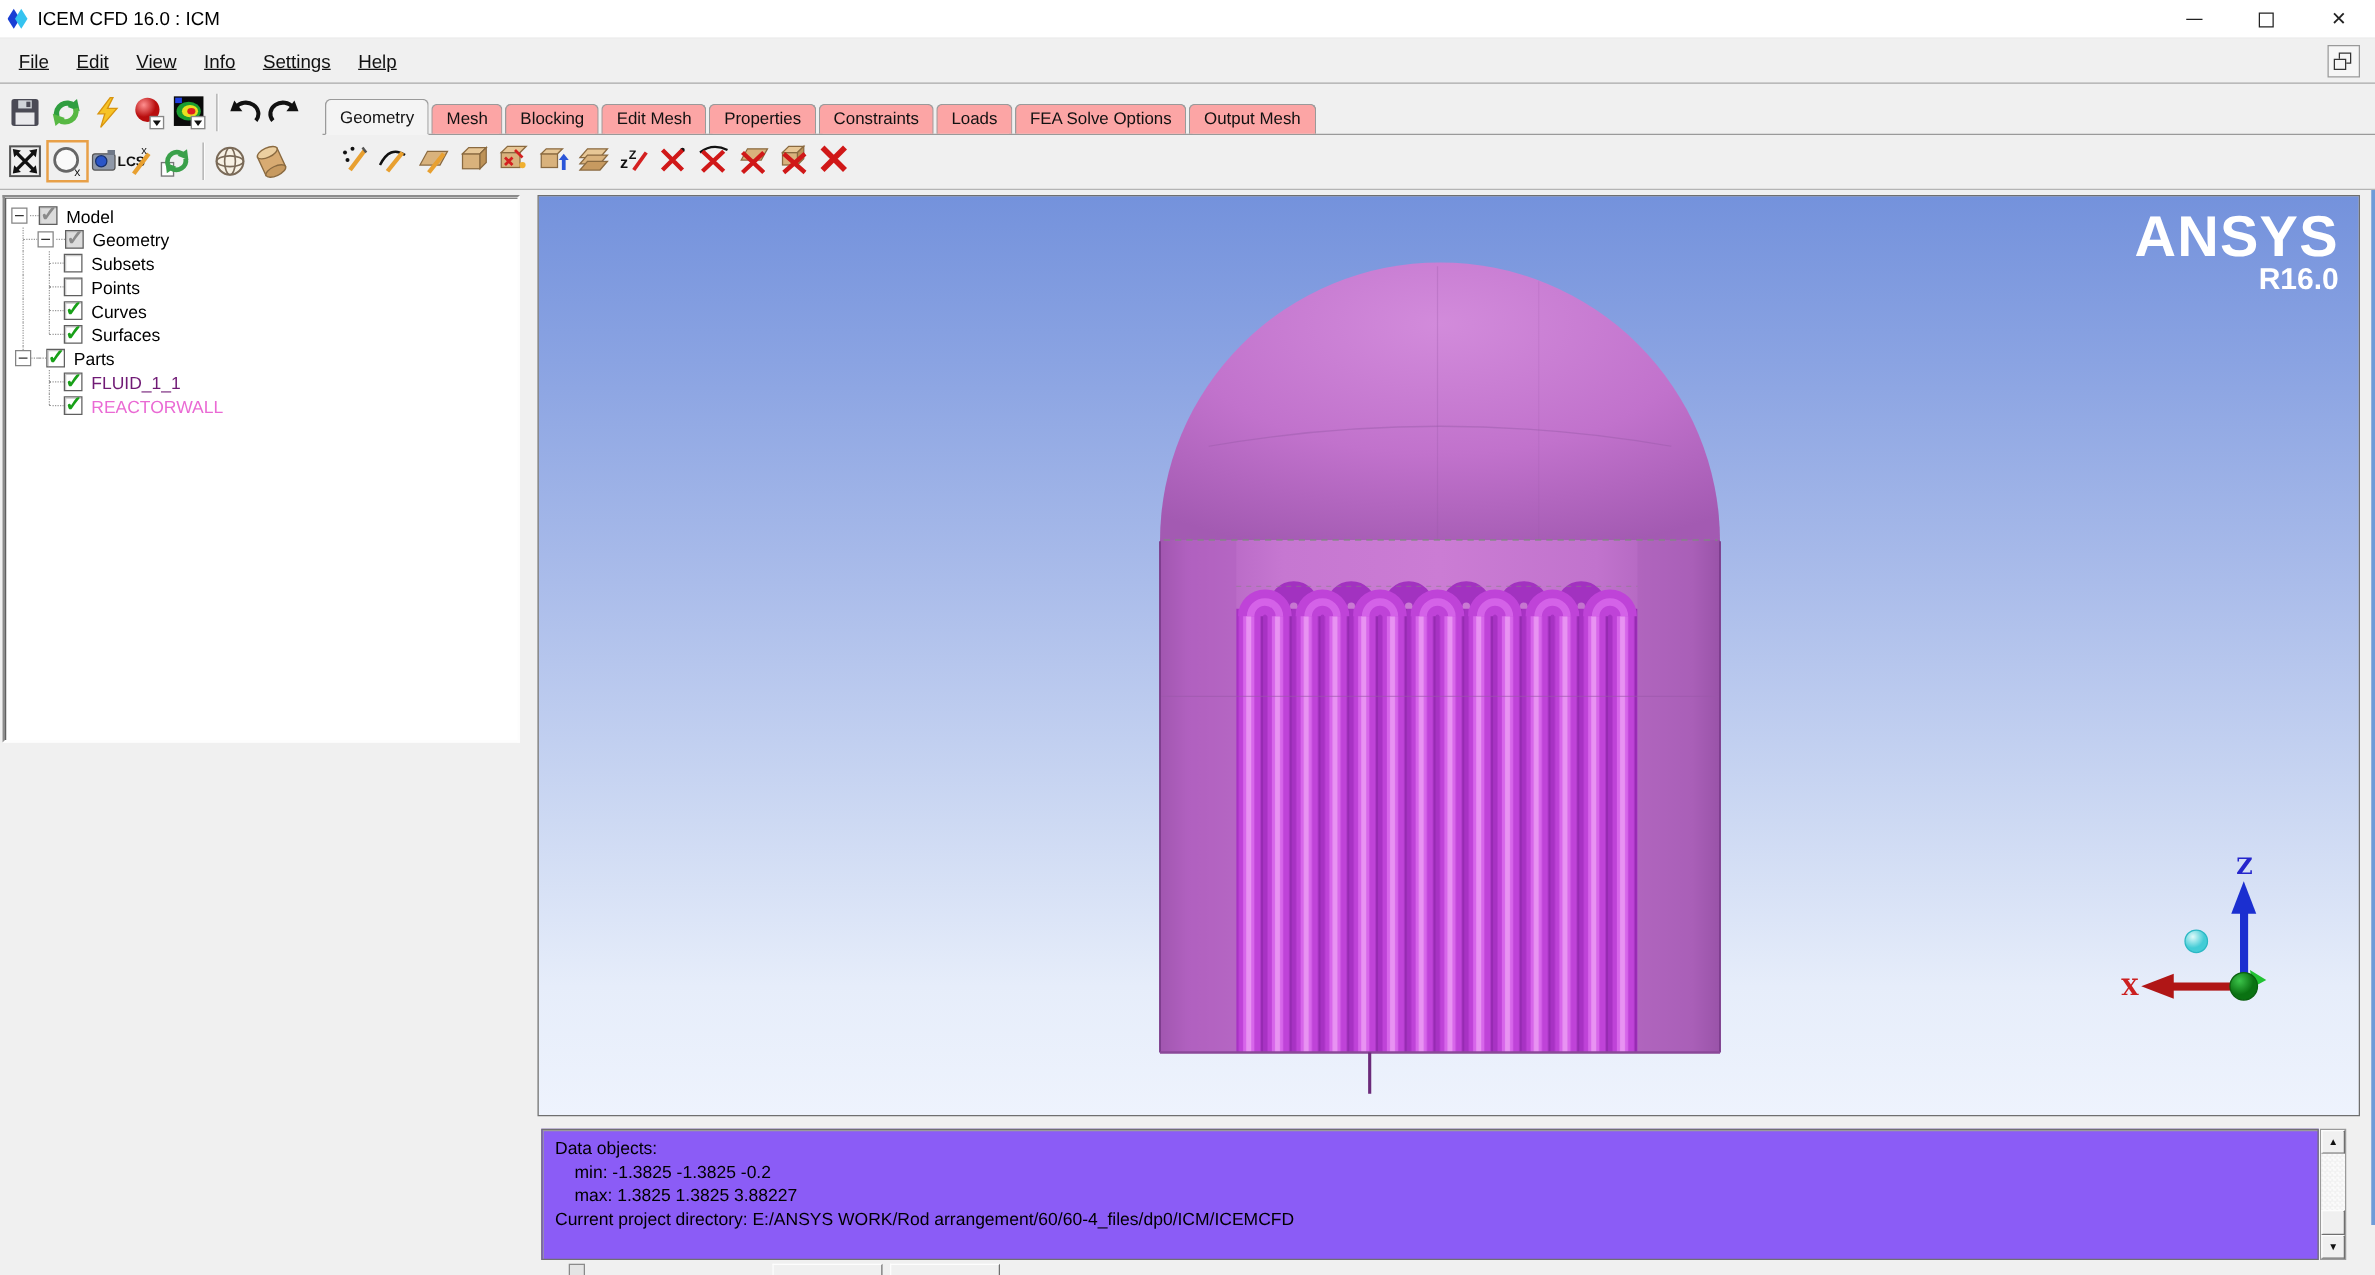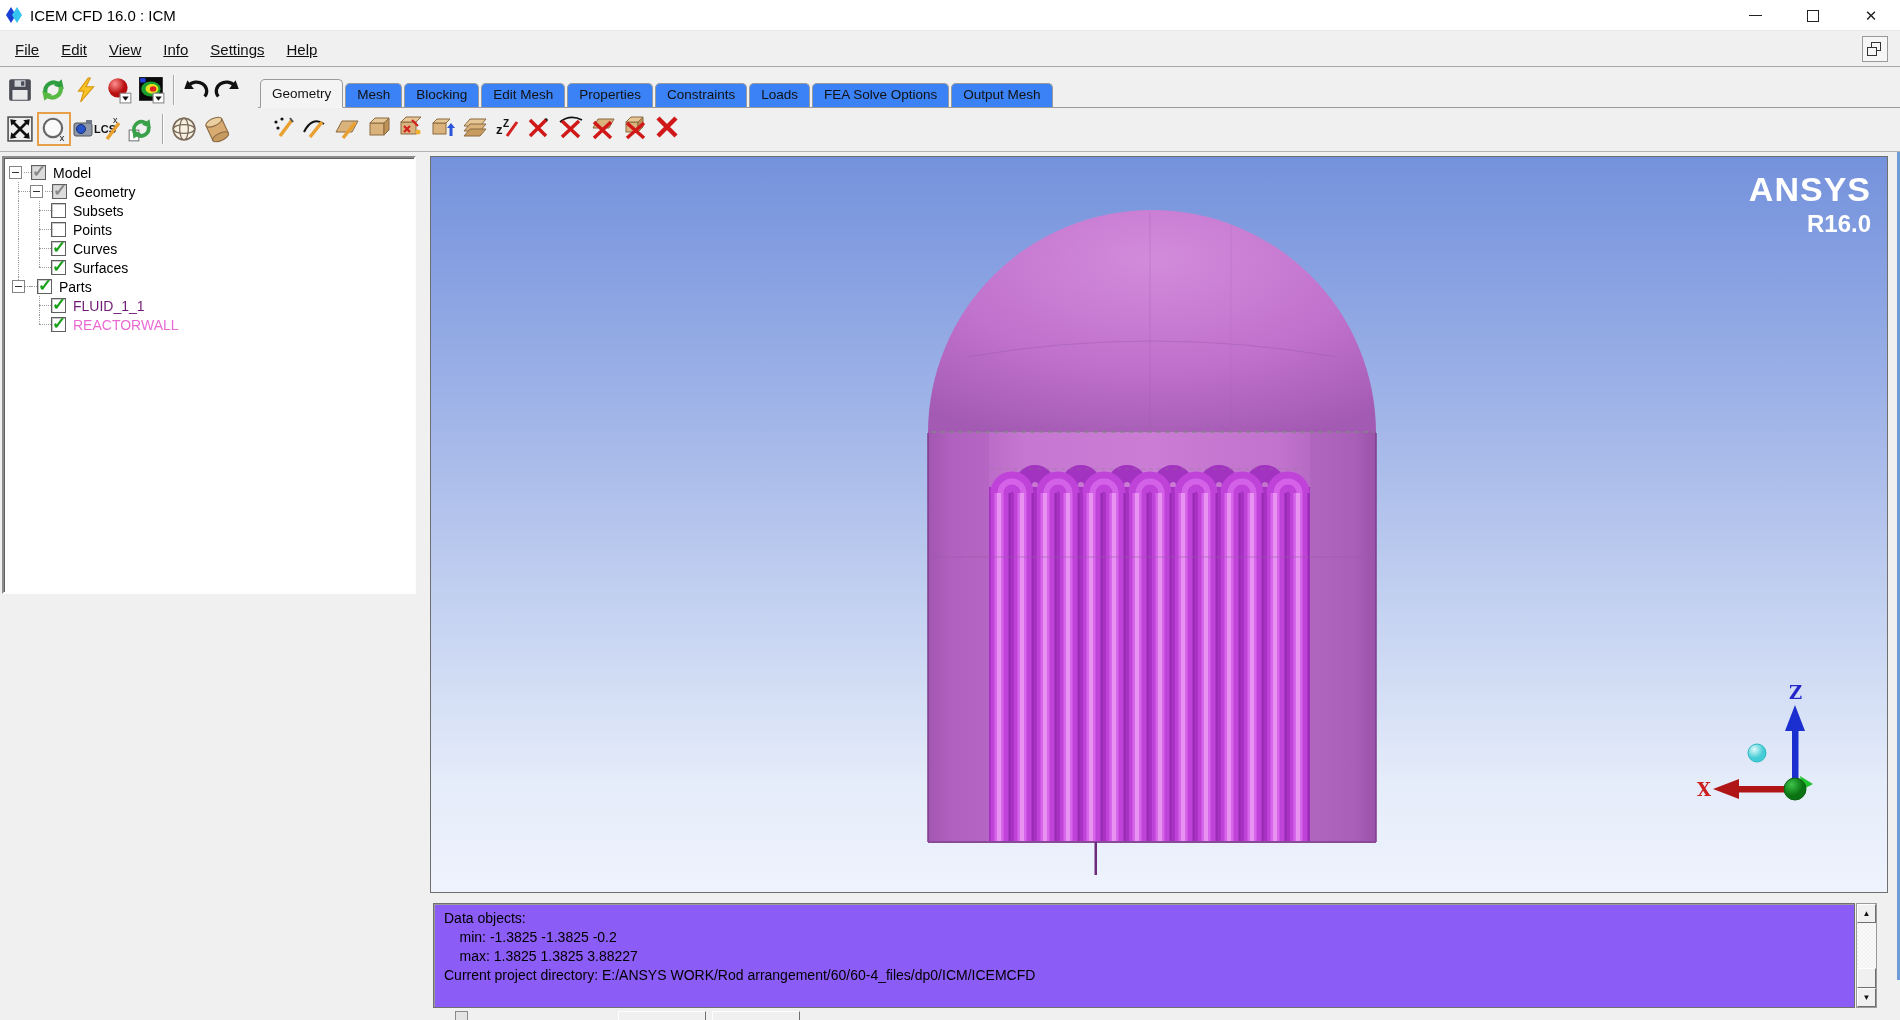--- a/index.html
+++ b/index.html
@@ -32,21 +32,21 @@
              border-top:1px solid #a8a8a8; border-bottom:1px solid #b4b4b4; display:flex; }
   .tb-left { width:258px; padding:3px 0 0 4px; }
   .tb-row { display:flex; align-items:center; height:39px; }
   .tb-btn { width:32px; height:32px; display:flex; align-items:center; justify-content:center; margin-right:1px; }
   .tb-btn svg { display:block; }
   .tb-sep { width:2px; height:30px; margin:0 4px; border-left:1px solid #a8a8a8; border-right:1px solid #fcfcfc; }
   .tb-btn.hl { border:2px solid #e8a048; width:34px; height:34px; }
 
   .tb-right { flex:1; display:flex; flex-direction:column; padding-top:10px; }
   .tabstrip { display:flex; align-items:flex-end; height:31px; border-bottom:1px solid #9a9a9a; padding-left:2px; }
-  .tab { font-size:13.5px; color:#111; background:#3b82f6; border:1px solid #9a9a9a; border-bottom:none;
+  .tab { font-size:13.5px; color:#111; background:#fca5a5; border:1px solid #9a9a9a; border-bottom:none;
          border-radius:5px 5px 0 0; padding:3px 11px 3px 11px; margin-right:2px; height:24px; position:relative; }
   .tab.active { height:29px; padding-top:6px; background:#f4f4f4; z-index:3; margin-bottom:-1px;
                 border-bottom:1px solid #f4f4f4; font-size:13.5px; }
   .geo-tools { display:flex; align-items:center; padding:4px 0 0 10px; }
   .geo-btn { width:30px; height:30px; display:flex; align-items:center; justify-content:center; margin-right:2px; }
 
   
   .tree-panel { position:absolute; left:2px; top:156px; width:414px; height:438px; background:#ffffff;
                 border:2px solid; border-color:#8c8c8c #fdfdfd #fdfdfd #8c8c8c;
                 box-shadow:inset 1px 1px 0 #5f5f5f; padding:5px 2px 2px 5px; font-size:14px; }
@@ -68,21 +68,21 @@
   .cbx .ck { position:absolute; left:0px; top:-5px; font-size:17px; font-weight:bold; color:#18a018; }
   .cbx.gray .ck { color:#8a8a8a; }
   .tlabel { margin-left:7px; color:#000; white-space:nowrap; }
 
   
   .viewport { position:absolute; left:430px; top:156px; width:1458px; height:737px;
               border:1px solid #6f6f6f;
               background:linear-gradient(180deg,#7492dc 0%, #8aa3e2 18%, #aabcea 42%, #cdd9f3 68%, #e6edfa 86%, #eef3fd 100%); }
   .viewport svg.scene { position:absolute; left:0; top:0; }
   .brand { position:absolute; right:16px; top:8px; text-align:right; color:#ffffff; }
-  .brand .b1 { font-size:34px; font-weight:bold; letter-spacing:1px; line-height:48px;text-align:right; }
+  .brand .b1 { font-size:46px; font-weight:bold; letter-spacing:1px; line-height:48px;text-align:right; }
   .brand .b2 { font-size:24px; font-weight:bold; line-height:22px; }
   .triad { position:absolute; left:1262px; top:520px; }
 
   
   .logbox { position:absolute; left:433px; top:903px; width:1422px; height:105px; background:#8b5cf6;
             border:1px solid #707070; box-shadow:inset 1px 1px 0 #9a9a9a; padding:5px 10px; }
   .log-line { font-size:14px; color:#000; line-height:19px; white-space:pre; }
   .log-scroll { position:absolute; left:1856px; top:903px; width:21px; height:105px; background:#f4f4f4;
                 border:1px solid #9a9a9a; display:flex; flex-direction:column; }
   .sb-btn { height:19px; background:#f0f0f0; border:1px solid; border-color:#fdfdfd #6f6f6f #6f6f6f #fdfdfd;

